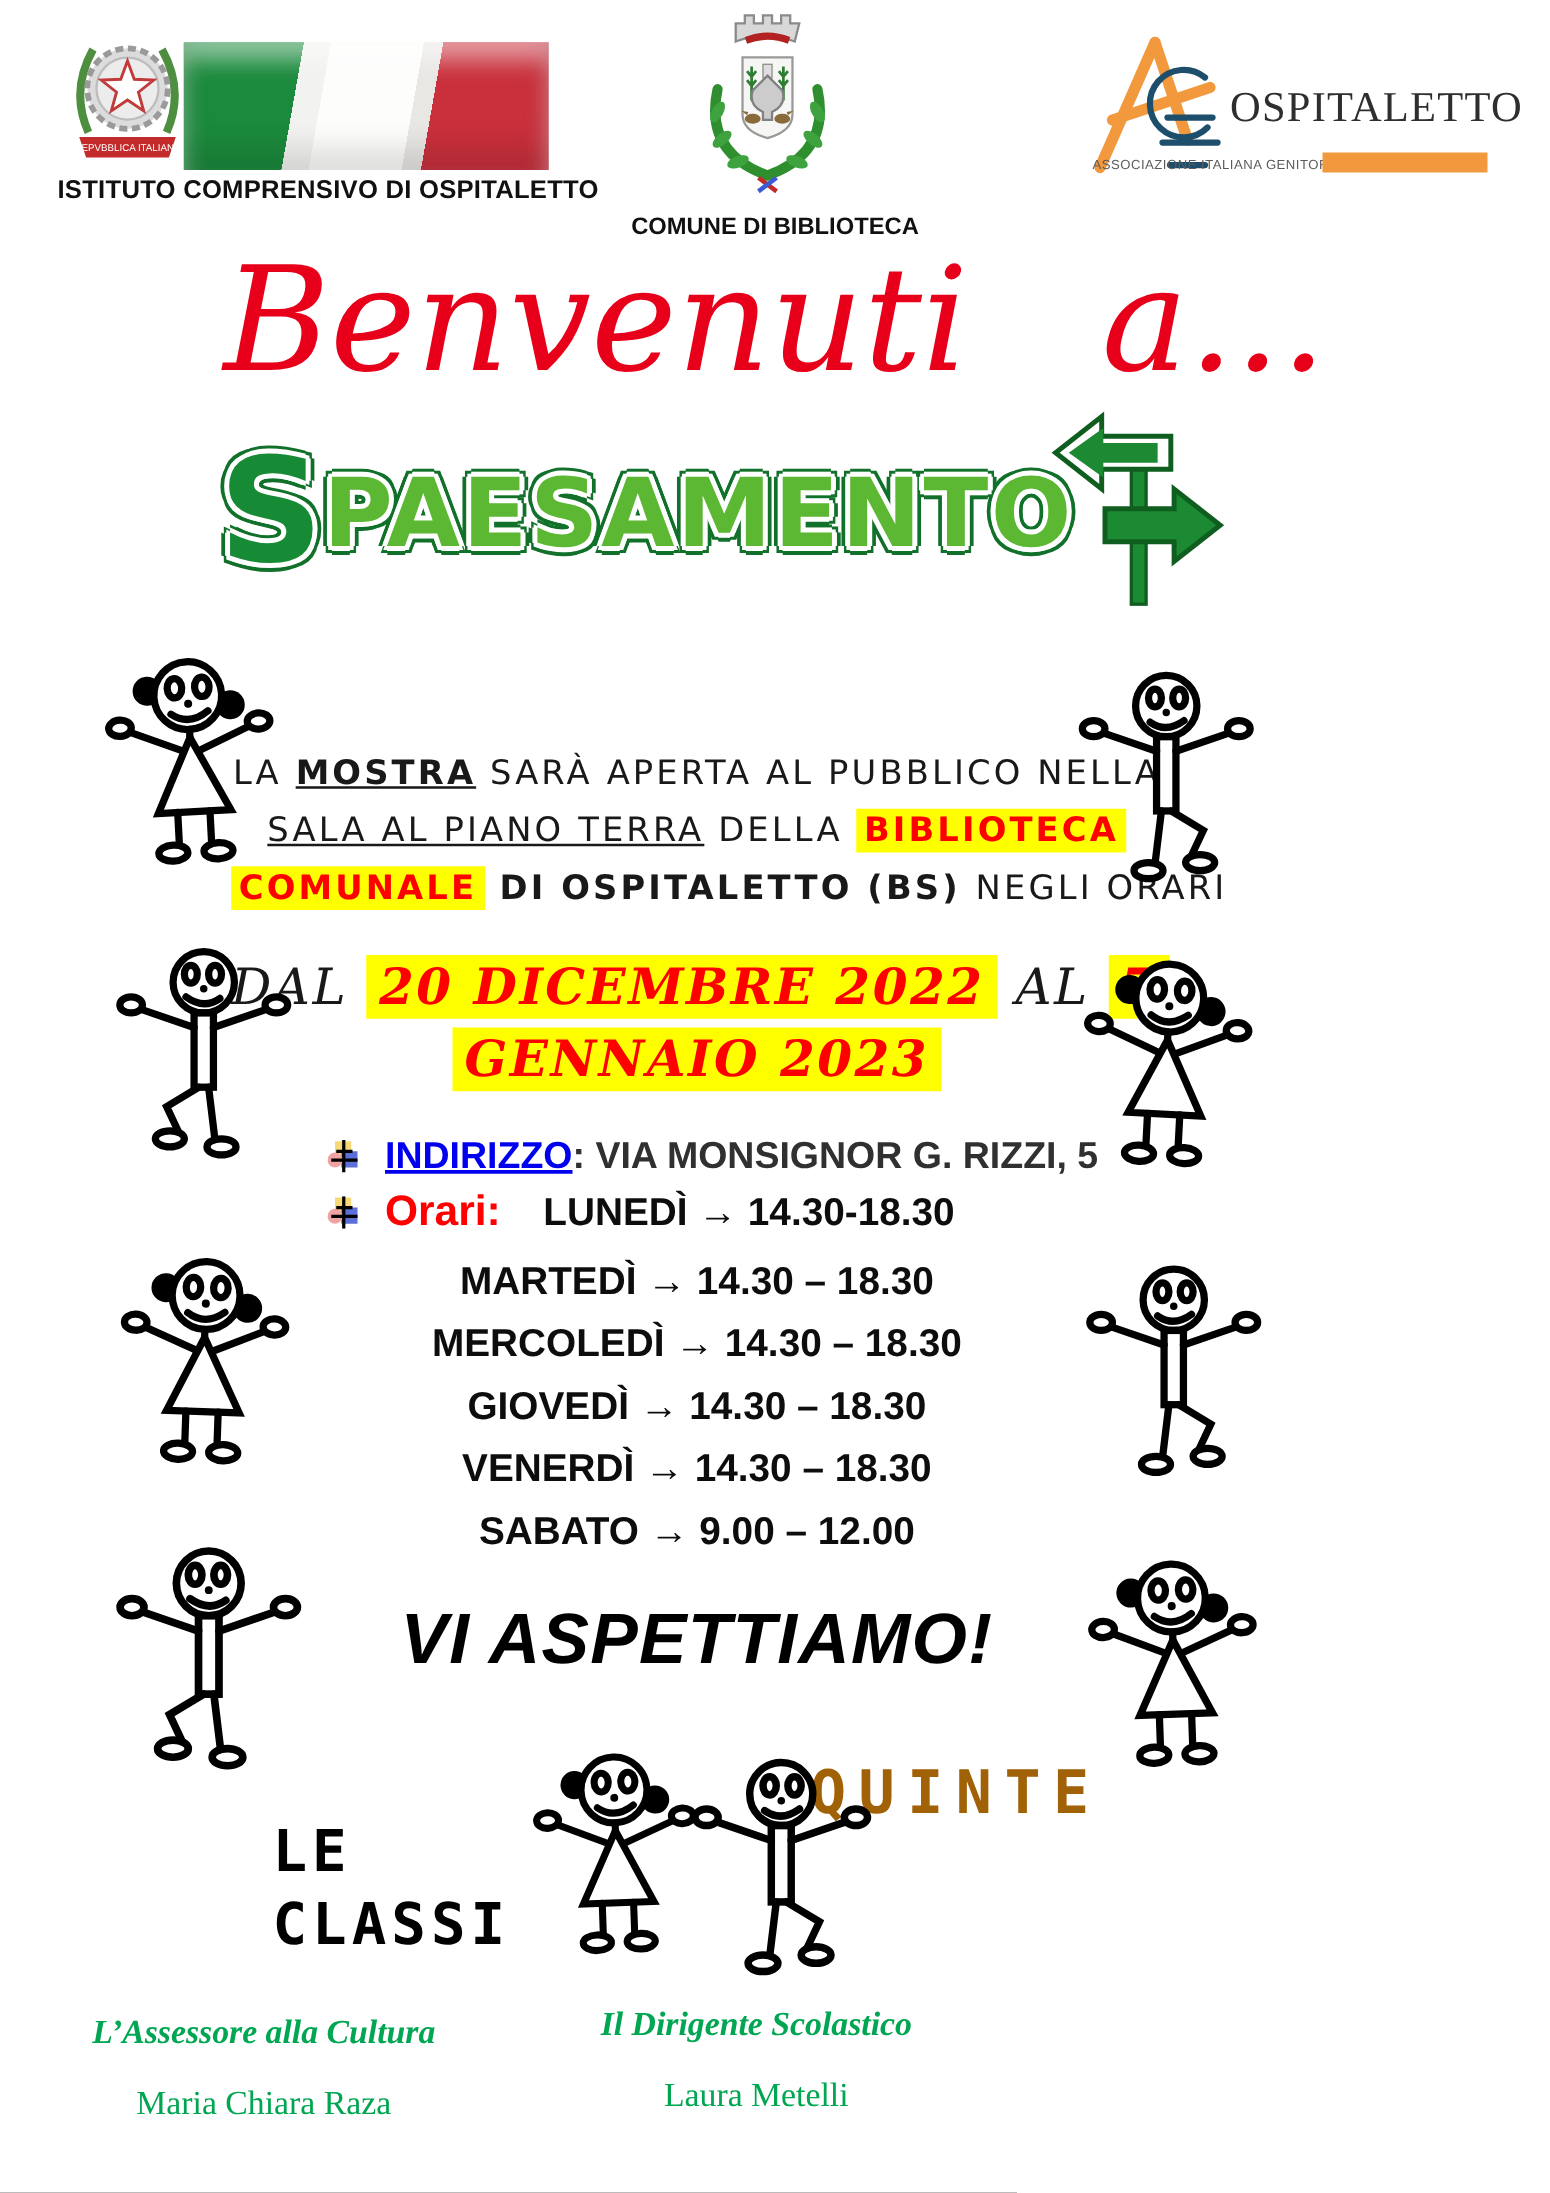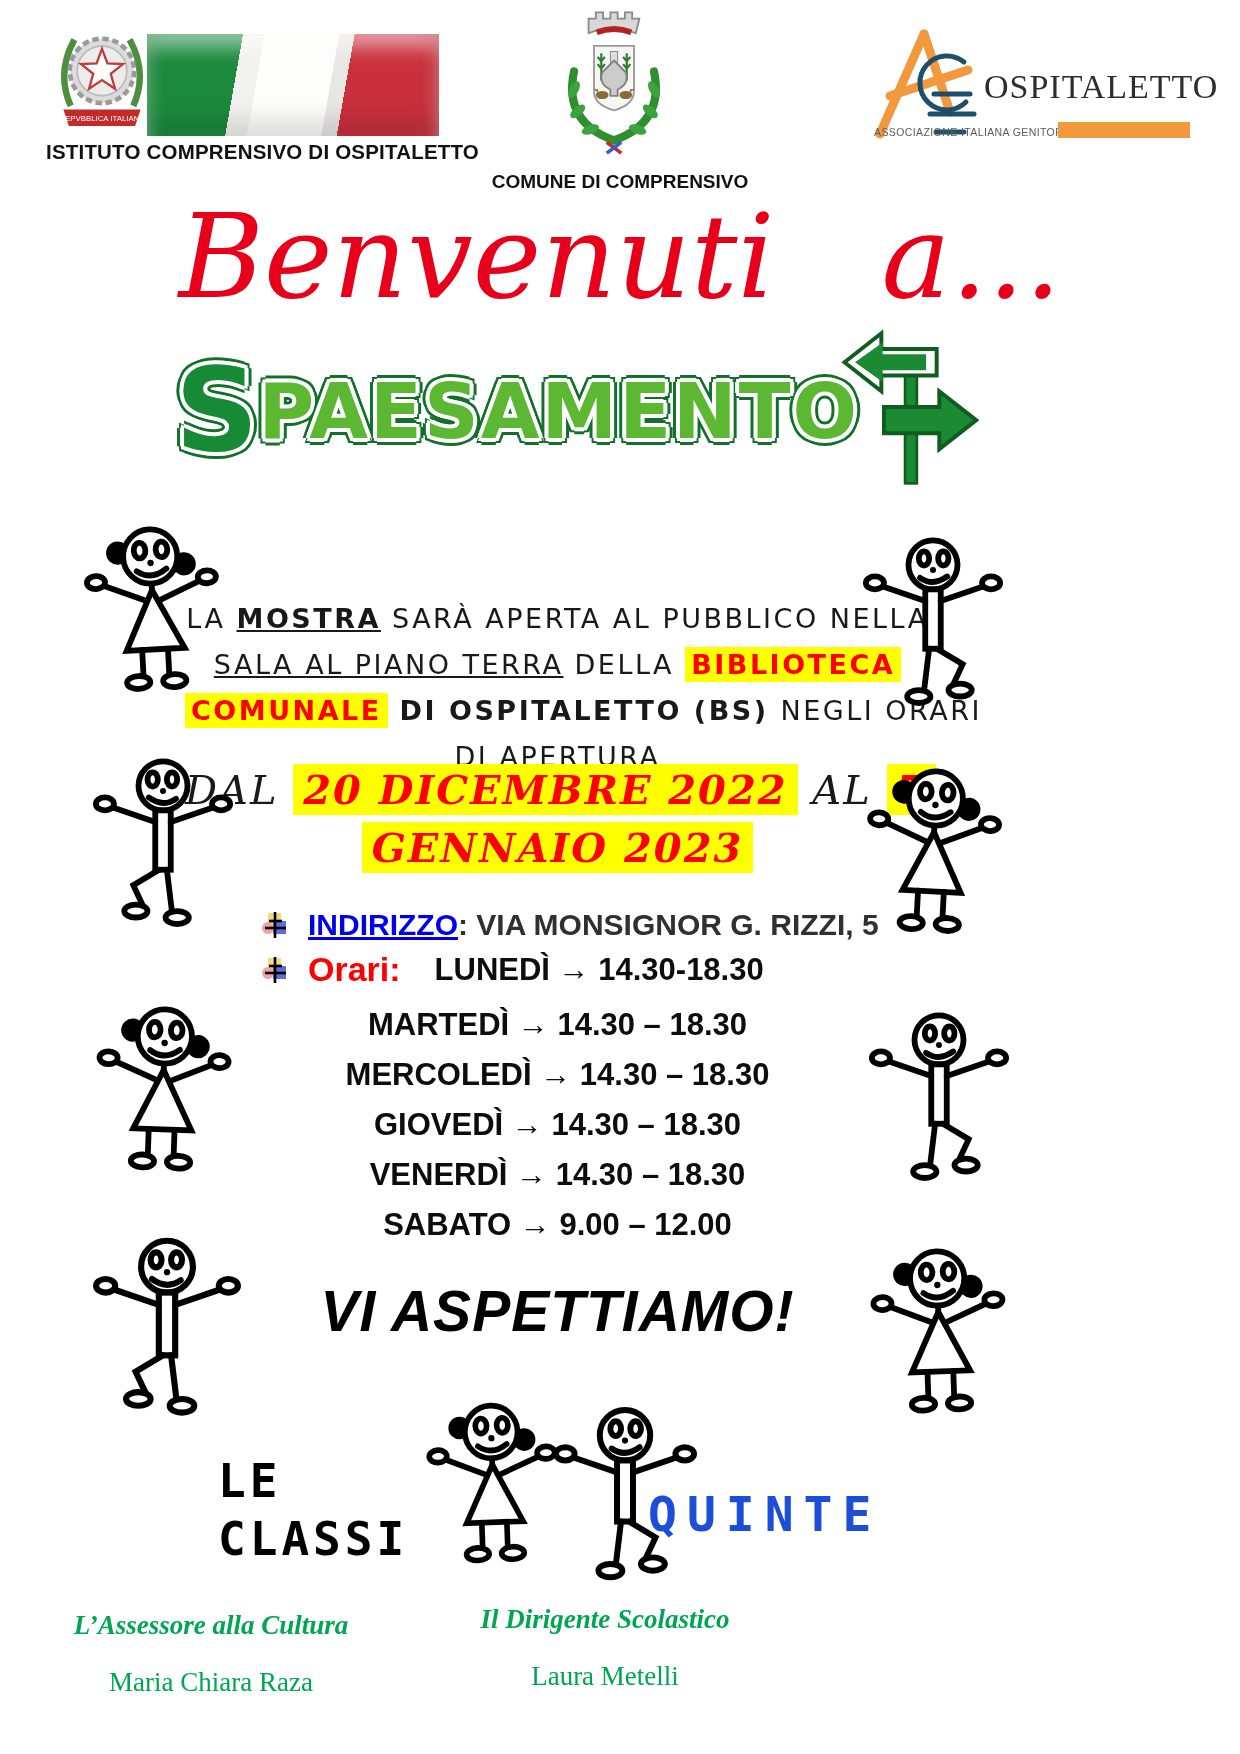--- a/index.html
+++ b/index.html
@@ -63,22 +63,22 @@
   .sched{left:185px;top:1000px;width:745px;text-align:center;}
   .sched .srow{height:50px;line-height:50px;font-size:31px;font-weight:700;color:#0d0d0d;white-space:nowrap;}
   .arr{font-weight:400;}
 
   .closing{left:185px;top:1278px;width:745px;text-align:center;
     font-size:57px;font-weight:700;font-style:italic;color:#000;letter-spacing:1px;}
 
   
   .classes-left{left:218px;top:1452px;width:240px;
     font-family:"DejaVu Sans Mono",monospace;font-size:46px;font-weight:700;letter-spacing:4px;line-height:58px;color:#000;}
-  .classes-right{left:648px;top:1486px;font-family:"DejaVu Sans Mono",monospace;
-    font-size:48px;font-weight:700;letter-spacing:10px;color:#1d4ed8;}
+  .classes-right{left:648px;top:1406px;font-family:"DejaVu Sans Mono",monospace;
+    font-size:48px;font-weight:700;letter-spacing:10px;color:#a16207;}
 
   
   .sig{text-align:center;color:#00a651;font-family:"Liberation Serif",serif;}
   .sig .t{font-size:27px;font-weight:700;font-style:italic;}
   .sig .n{font-size:27px;margin-top:26px;}
   .sig1{left:36px;top:1610px;width:350px;}
   .sig2{left:430px;top:1604px;width:350px;font-family:Liberation Serif, serif;}
   .sig3{left:812px;top:1596px;width:400px;}
 
   .fig{position:absolute;}
@@ -183,21 +183,21 @@
       <ellipse cx="34" cy="136" rx="10" ry="5" transform="rotate(-20 34 136)"></ellipse>
       <ellipse cx="104" cy="92" rx="10" ry="5" transform="rotate(60 104 92)"></ellipse>
       <ellipse cx="100" cy="116" rx="10" ry="5" transform="rotate(40 100 116)"></ellipse>
       <ellipse cx="86" cy="136" rx="10" ry="5" transform="rotate(20 86 136)"></ellipse>
     </g>
     <g stroke-width="4" fill="none">
       <path d="M52,150 l16,12" stroke="#c32b2b"></path>
       <path d="M68,150 l-16,12" stroke="#3b5bd0"></path>
     </g>
   </svg>
-  <div class="abs caption-center">COMUNE DI COMPRENSIVO</div>
+  <div class="abs caption-center">COMUNE DI BIBLIOTECA</div>
 
   <div class="abs age-logo">
     <svg width="120" height="112" viewBox="0 0 120 112">
       <g stroke="#f2993e" stroke-width="9" stroke-linecap="round" fill="none">
         <path d="M8,106 L52,6"></path>
         <path d="M52,6 L78,84"></path>
         <path d="M18,68 L96,42"></path>
       </g>
       <g fill="none" stroke="#1d4e6b" stroke-width="5" stroke-linecap="round">
         <path d="M92,34 a27,27 0 1 0 2,40"></path>
@@ -220,21 +220,20 @@
     <rect x="52" y="26" width="9" height="92" fill="#1c8a33" stroke="#0f5e1f" stroke-width="2"></rect>
     <polygon points="6,26 34,4 34,16 76,16 76,36 34,36 34,48" fill="#fff" stroke="#0f5e1f" stroke-width="3"></polygon>
     <polygon points="14,26 35,11 35,20 68,20 68,32 35,32 35,41" fill="#1c8a33"></polygon>
     <polygon points="106,70 78,48 78,60 36,60 36,80 78,80 78,92" fill="#1c8a33" stroke="#0f5e1f" stroke-width="3"></polygon>
   </svg>
 
   <div class="abs announce">
     <div class="ln"><span>LA </span><span class="b u">MOSTRA</span><span> SARÀ APERTA AL PUBBLICO NELLA</span></div>
     <div class="ln"><span class="u">SALA AL PIANO TERRA</span><span> DELLA </span><span class="hl">BIBLIOTECA</span></div>
     <div class="ln"><span class="hl">COMUNALE</span><span class="b"> DI OSPITALETTO (BS) </span><span>NEGLI ORARI</span></div>
-    <div class="ln">DI APERTURA</div>
   </div>
 
   <div class="abs dates">
     <div class="ln"><span>DAL </span><span class="hl">20 DICEMBRE 2022</span><span> AL </span><span class="hl">7</span></div>
     <div class="ln"><span class="hl">GENNAIO 2023</span></div>
   </div>
 
   <div class="abs addr row-flex">
     <svg width="26" height="26">
         <use href="#sym-bullet"></use>

